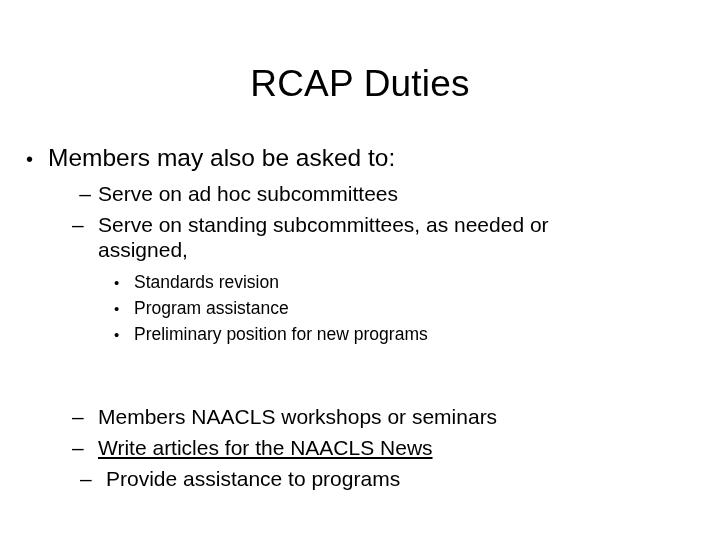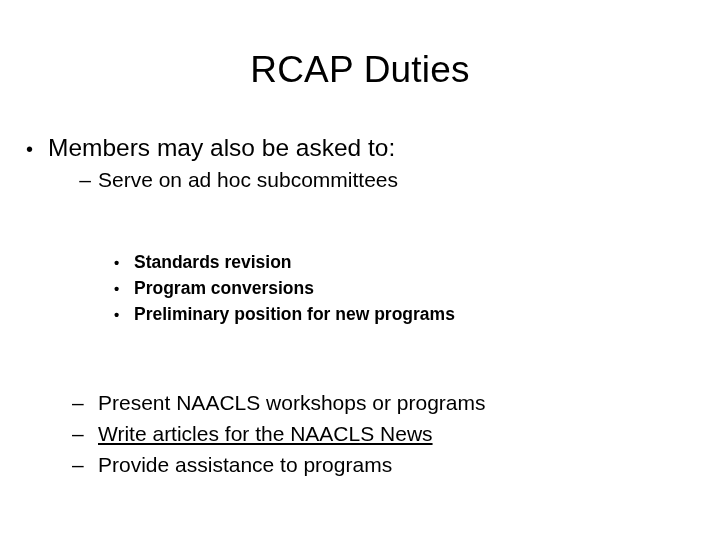--- a/index.html
+++ b/index.html
@@ -1,68 +1,72 @@
 <!DOCTYPE html>
 <html><head>
   <meta charset="utf-8">
   <style>
     html, body { margin: 0; padding: 0; }
     body {
       width: 720px; height: 540px; background: #ffffff; color: #000000;
       font-family: "Liberation Sans", "DejaVu Sans", sans-serif;
       position: relative; overflow: hidden;
     }
-    .slide { position: absolute; left: 0; top: 2px; width: 720px; height: 396px; }
+    .slide { position: absolute; left: 0; top: 16px; width: 720px; height: 396px; }
     .title {
       position: absolute; left: 0; top: 46px; width: 720px; text-align: center;
       font-size: 37px; line-height: 44px; letter-spacing: 0.2px;
     }
     .l1 {
-      position: absolute; left: 26px; top: 124px; font-size: 24.5px; line-height: 44px;
+      position: absolute; left: 26px; top: 124px; font-size: 24.5px; line-height: 36px;
       white-space: nowrap;
     }
     .l1 .bullet { display: inline-block; width: 22px; text-align: left; font-size: 20px; }
     .l2 {
       position: absolute; left: 72px; font-size: 21px; line-height: 28px; white-space: nowrap;
     }
     .l2 .dash { display: inline-block; width: 26px; }
     .l2.wrap { white-space: normal; width: 560px; }
     .l2.wrap .cont { display: block; padding-left: 26px; }
     .l3 {
-      position: absolute; left: 114px; font-size: 17.5px; line-height: 22px; white-space: nowrap; font-weight: bold;
+      position: absolute; left: 114px; font-size: 17.5px; line-height: 34px; white-space: nowrap;
     }
     .l3 .bullet { display: inline-block; width: 20px; font-size: 15px; }
   </style>
 </head>
 <body>
 
 <div class="slide">
   <div class="title">RCAP Duties</div>
 
   <div class="l1">
     <span class="bullet">•</span><span>Members may also be asked to:</span>
   </div>
 
   <div class="l2" style="top:164px;text-align:center;">
     <span class="dash">–</span><span>Serve on ad hoc subcommittees</span>
   </div>
 
+  <div class="l2 wrap" style="top:195px;">
+    <span class="dash">–</span><span>Serve on standing subcommittees, as needed or</span>
+    <span class="cont" style="margin-top:-3px;">assigned,</span>
+  </div>
 
   <div class="l3" style="top:249px;">
     <span class="bullet">•</span><span>Standards revision</span>
   </div>
   <div class="l3" style="top:275px;">
-    <span class="bullet">•</span><span>Program conversions</span>
+    <span class="bullet">•</span><span>Program assistance</span>
   </div>
   <div class="l3" style="top:301px;">
     <span class="bullet">•</span><span>Preliminary position for new programs</span>
   </div>
 
   <div class="l2" style="top:387px;">
-    <span class="dash">–</span><span>Present NAACLS workshops or programs</span>
+    <span class="dash">–</span><span>Members NAACLS workshops or seminars</span>
   </div>
   <div class="l2" style="top:418px;text-decoration:underline;">
     <span class="dash">–</span><span>Write articles for the NAACLS News</span>
   </div>
-  <div class="l2" style="top:449px;">
+  <div class="l2" style="top:449px;margin-left:8px;">
     <span class="dash">–</span><span>Provide assistance to programs</span>
   </div>
 </div>
 
 </body></html>

